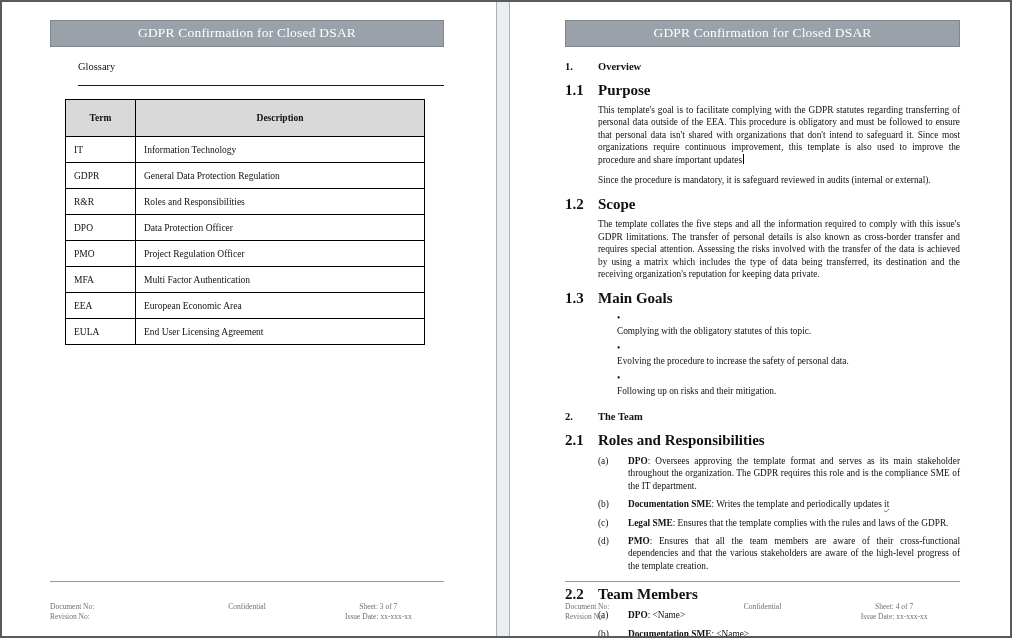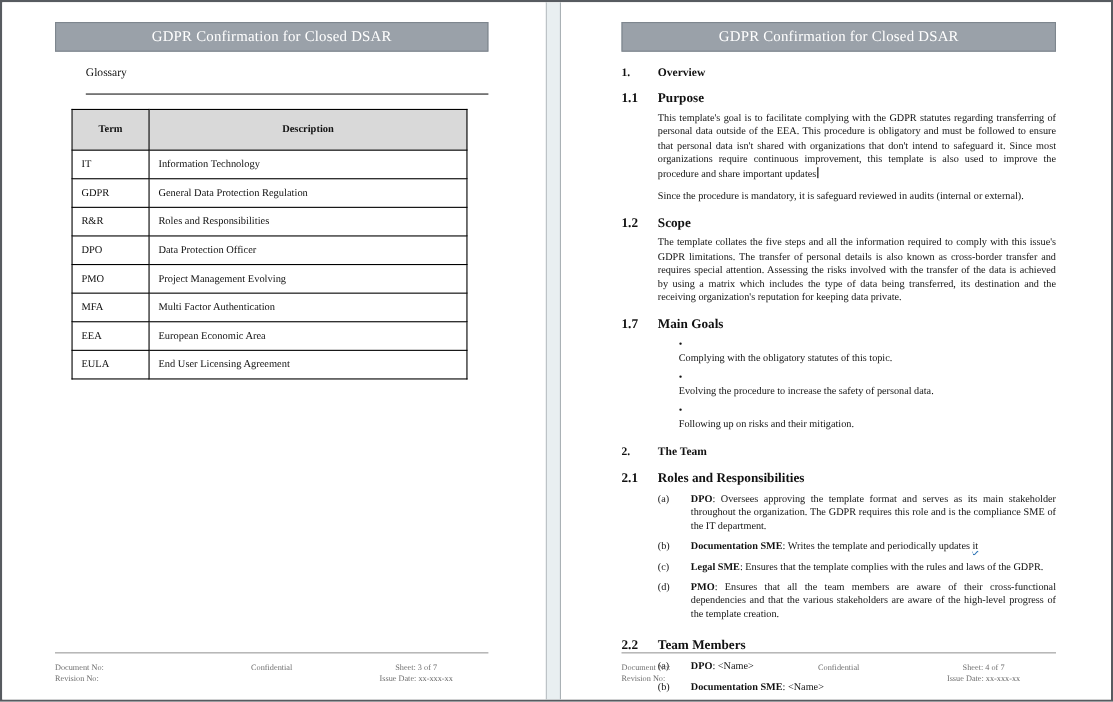--- a/index.html
+++ b/index.html
@@ -78,21 +78,21 @@
     height:26px;
     padding-left:8px;
     vertical-align:middle;
   }
   col.term-col{width:70px;}
   
   .sec{display:flex;margin-top:14px;}
   .sec .sec-num{width:33px;flex-shrink:0;font-weight:bold;}
   .sec .sec-title{font-weight:bold;}
   .sec.h1{font-size:10.5px;}
-  .sec.h2{font-size:12px;margin-top:10px;}
+  .sec.h2{font-size:15px;margin-top:10px;}
   .para{
     margin:5px 0 0 33px;
     font-size:9.3px;
     line-height:12.4px;
     text-align:justify;
   }
   .caret{
     display:inline-block;width:1px;height:10px;
     background:#000;vertical-align:-1px;margin-left:1px;
   }
@@ -116,21 +116,21 @@
     text-decoration-style:wavy;
     text-decoration-color:var(--grammar-underline,#2e74b5);
     text-decoration-thickness:1px;
     text-underline-offset:1px;
   }
   
   .footer{
     position:absolute;
     left:48px;right:52px;bottom:14px;
     border-top:1px solid #9a9a9a;
-    padding-top:8px;
+    padding-top:20px;
     display:grid;
     grid-template-columns:1fr 1fr 1fr;
     font-size:7.5px;
     line-height:10px;
     color:var(--footer-text,#6f6f6f);
   }
   .page-right .footer{left:55px;right:50px;}
   .footer .fc{text-align:center;}
   .footer .fr{text-align:center;}
 </style>
@@ -165,21 +165,21 @@
       <tr>
         <td>R&amp;R</td>
         <td>Roles and Responsibilities</td>
       </tr>
       <tr>
         <td>DPO</td>
         <td>Data Protection Officer</td>
       </tr>
       <tr>
         <td>PMO</td>
-        <td>Project Management Evolving</td>
+        <td>Project Regulation Officer</td>
       </tr>
       <tr>
         <td>MFA</td>
         <td>Multi Factor Authentication</td>
       </tr>
       <tr>
         <td>EEA</td>
         <td>European Economic Area</td>
       </tr>
       <tr>
@@ -219,21 +219,21 @@
     <div class="para"><span>This template's goal is to facilitate complying with the GDPR statutes regarding transferring of personal data outside of the EEA. This procedure is obligatory and must be followed to ensure that personal data isn't shared with organizations that don't intend to safeguard it. Since most organizations require continuous improvement, this template is also used to improve the procedure and share important updates</span><span class="caret"></span></div>
     <div class="para" style="margin-top:8px;">Since the procedure is mandatory, it is safeguard reviewed in audits (internal or external).</div>
 
     <div class="sec h2">
       <span class="sec-num">1.2</span>
       <span class="sec-title">Scope</span>
     </div>
     <div class="para">The template collates the five steps and all the information required to comply with this issue's GDPR limitations. The transfer of personal details is also known as cross-border transfer and requires special attention. Assessing the risks involved with the transfer of the data is achieved by using a matrix which includes the type of data being transferred, its destination and the receiving organization's reputation for keeping data private.</div>
 
     <div class="sec h2">
-      <span class="sec-num">1.7</span>
+      <span class="sec-num">1.3</span>
       <span class="sec-title">Main Goals</span>
     </div>
     <div class="bullet-item">
       <span class="bullet-dot"></span>
       <span>Complying with the obligatory statutes of this topic.</span>
     </div>
     <div class="bullet-item">
       <span class="bullet-dot"></span>
       <span>Evolving the procedure to increase the safety of personal data.</span>
     </div>

